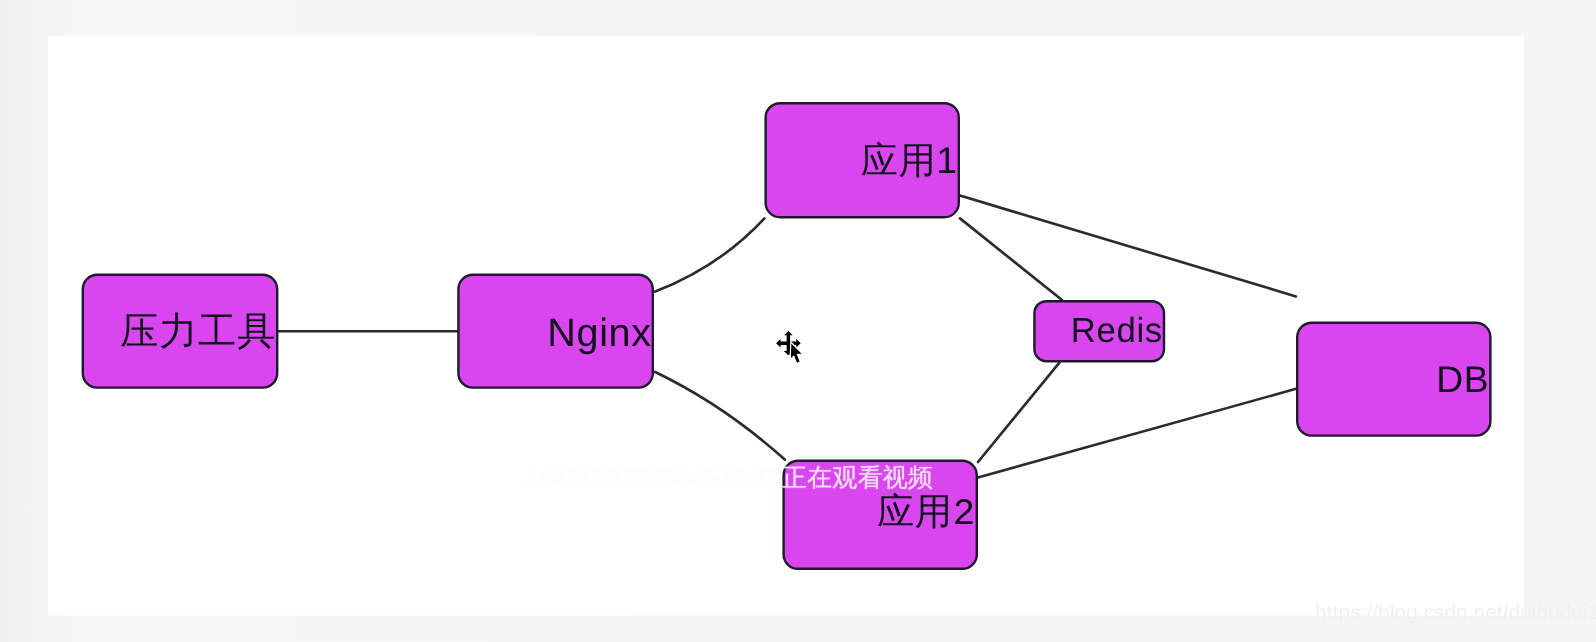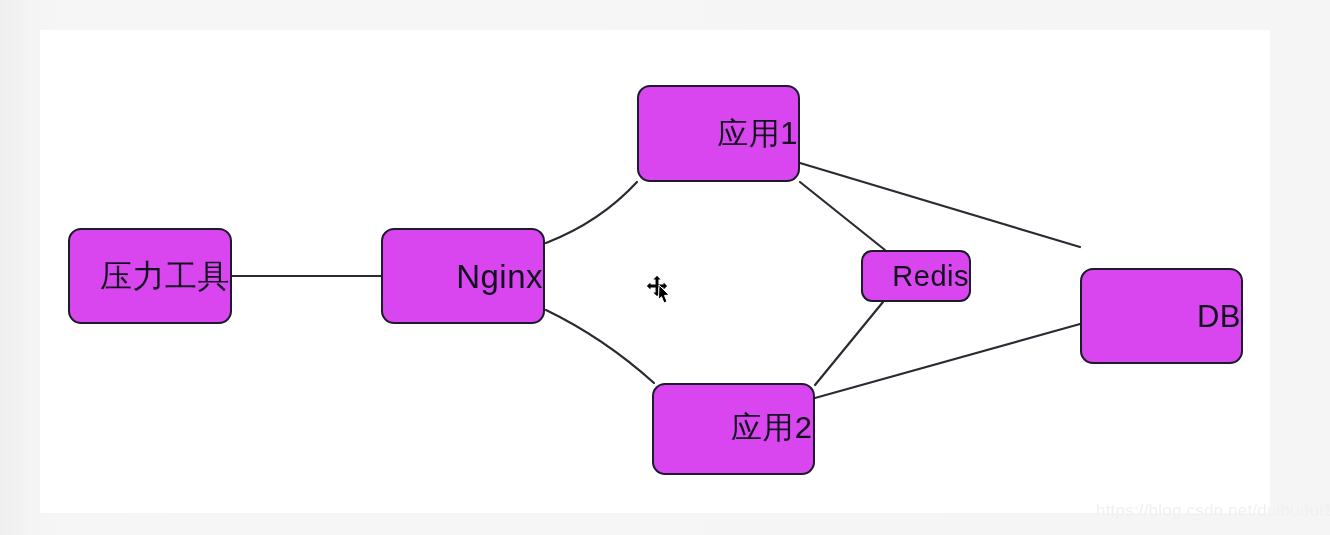--- a/index.html
+++ b/index.html
@@ -138,20 +138,21 @@
   </div>
 
   <div class="node-box" id="node-redis" style="left:861px; top:250px; width:110px; height:52px; font-size:29px; border-radius:11px;">
     <span class="node-label">Redis</span>
   </div>
 
   <div class="node-box" id="node-db" style="left:1080px; top:228px; width:163px; height:96px; font-size:31px;margin-top:40px;">
     <span class="node-label">DB</span>
   </div>
 
+  <div class="watermark-center">1441152252044542 78正在观看视频</div>
 
   <div class="watermark-corner">https://blog.csdn.net/duibudui11</div>
 
   <svg id="cursor" viewBox="0 0 32 34" xmlns="http://www.w3.org/2000/svg">
     <g>
 
       <path fill="#000000" stroke="#ffffff" stroke-width="1.1" d="M 12 1 L 17 6 L 14 6 L 14 10 L 18 10 L 18 7 L 23 12 L 18 17 L 18 14 L 14 14 L 14 18 L 17 18 L 12 23 L 7 18 L 10 18 L 10 14 L 6 14 L 6 17 L 1 12 L 6 7 L 6 10 L 10 10 L 10 6 L 7 6 Z"></path>
 
       <path fill="#000000" stroke="#ffffff" stroke-width="1" d="M 14 11 L 24 21 L 19.5 21.5 L 22 27.5 L 19 29 L 16.5 22.8 L 13.5 25.5 Z"></path>
     </g>

